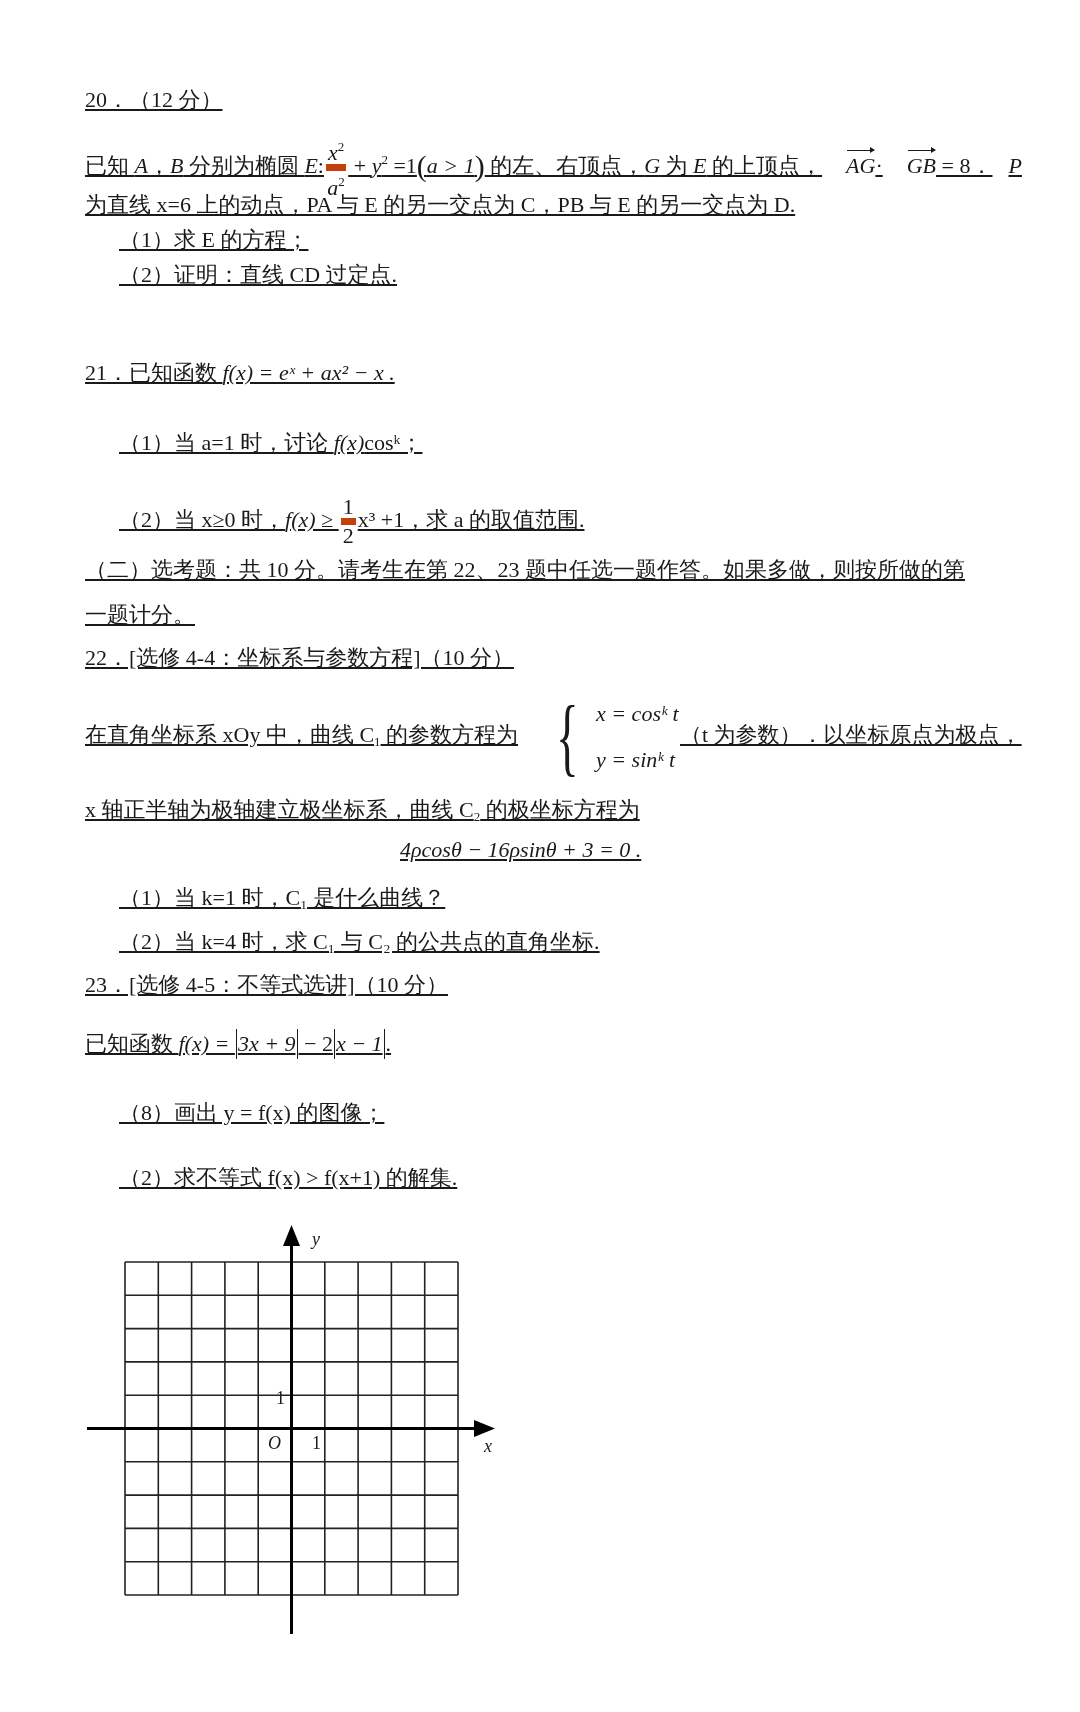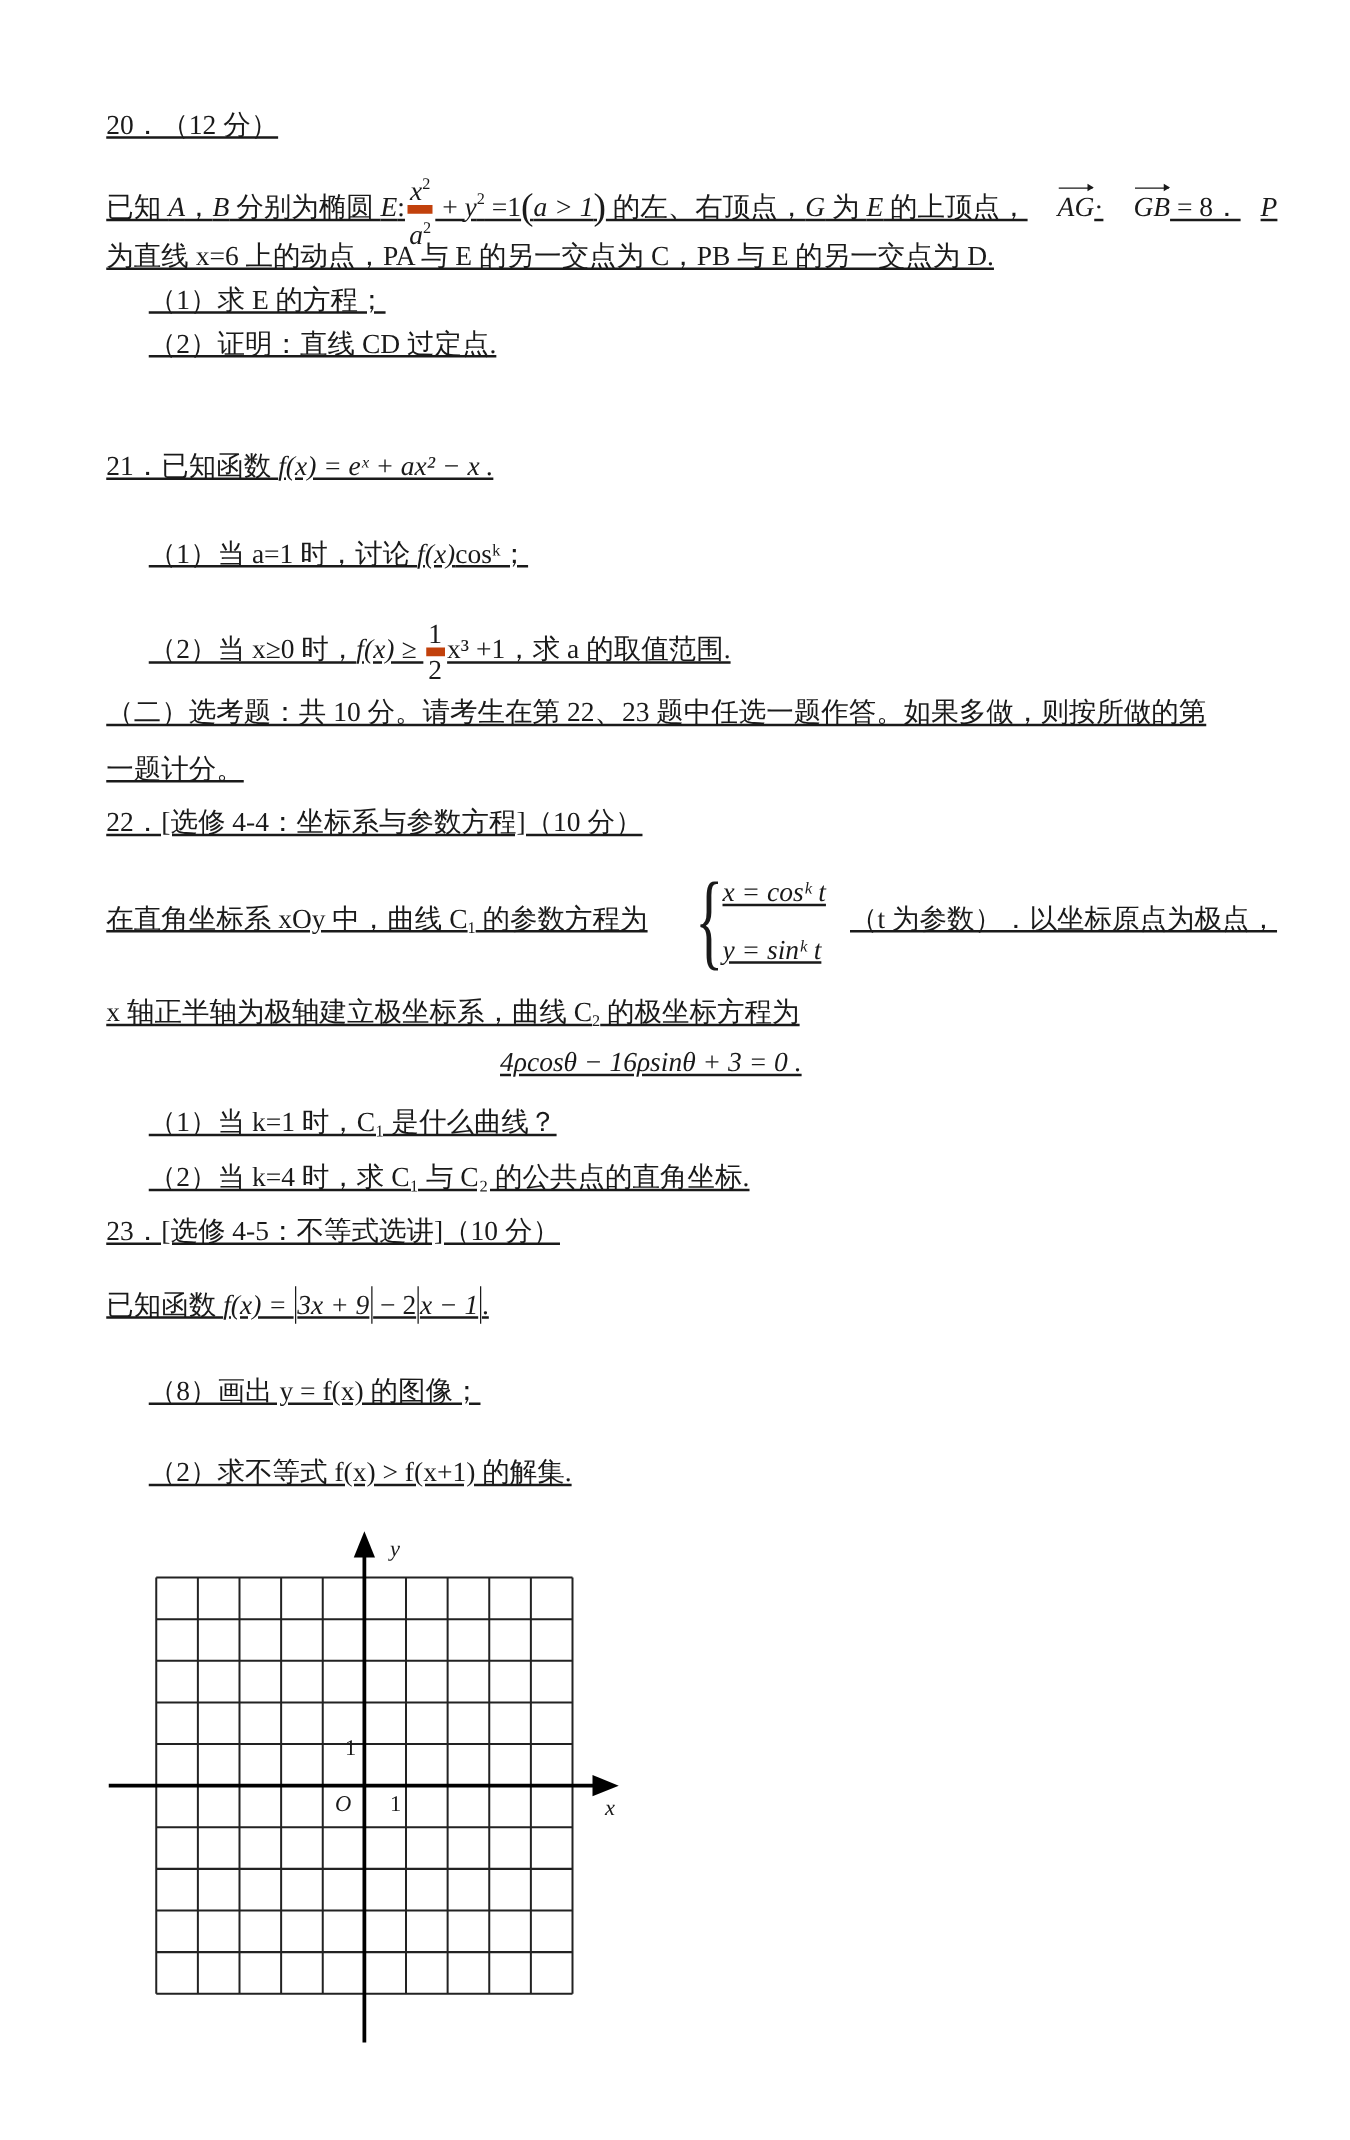--- a/index.html
+++ b/index.html
@@ -16,21 +16,21 @@
     .frac { display: inline-block; vertical-align: middle; text-align: center; margin: 0 2px; }
     .frac > span { display: block; line-height: 22px; }
     .frac .num { border-bottom: 7px solid #c2410c; padding: 0 2px; }
     .paren { font-size: 30px; vertical-align: -3px; }
     .vec { display: inline-block; position: relative; font-style: italic; margin-left: 24px; }
     .vec::before { content: ""; position: absolute; left: 1px; right: 1px; top: -2px; border-top: 1px solid #1a1a1a; }
     .vec::after { content: ""; position: absolute; right: 0; top: -5px; border-left: 5px solid #1a1a1a; border-top: 3px solid transparent; border-bottom: 3px solid transparent; }
     .absbar { display: inline-block; border-left: 1.5px solid #1a1a1a; height: 30px; vertical-align: -8px; margin: 0 1px; }
     .sys { position: absolute; left: 556px; top: 693px; height: 92px; }
     .brace { position: absolute; left: 0; top: 0; font-size: 86px; line-height: 86px; font-weight: 100; transform: scaleX(0.55); transform-origin: left; }
-    .sysrow { position: absolute; left: 22px; white-space: nowrap; text-decoration: underline; }
+    .sysrow { position: absolute; left: 40px; white-space: nowrap; }
     .grid-wrap { position: absolute; left: 0; top: 0; width: 1080px; height: 1712px; pointer-events: none; }
     .grid-wrap svg { position: absolute; left: 0; top: 0; }
     .glabel { position: absolute; font-size: 18px; line-height: 20px; }
   </style>
 </head>
 <body>
 
 <div class="line" style="top:86px">20．（12 分）</div>
 
 <div class="line" style="top:136px">

